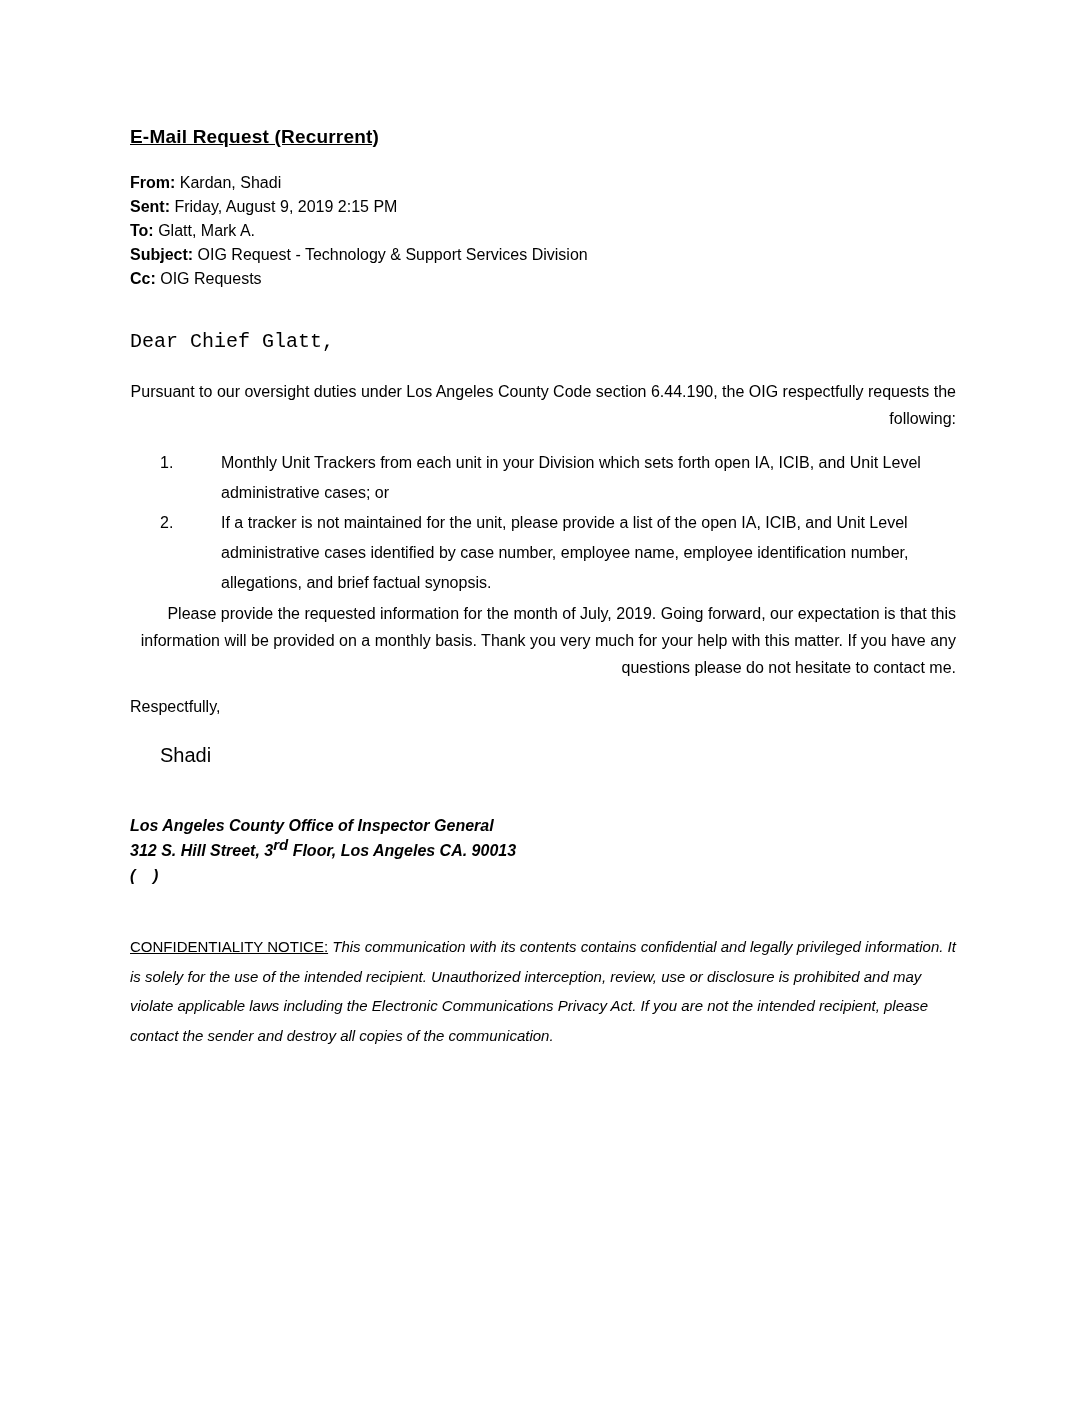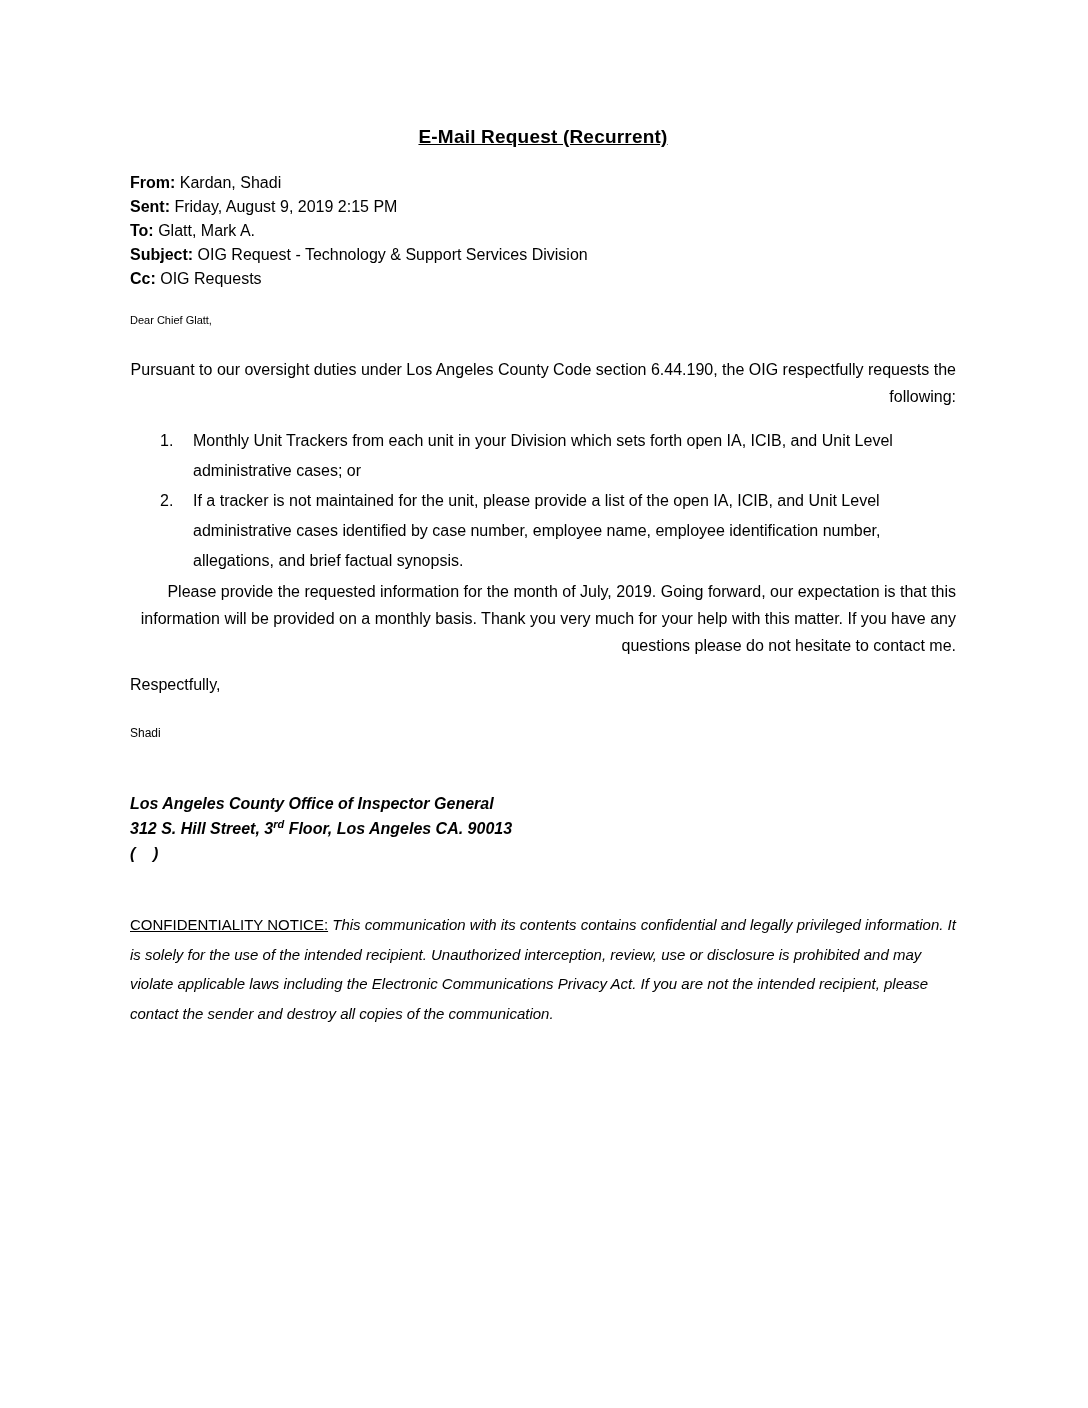--- a/index.html
+++ b/index.html
@@ -12,77 +12,78 @@
     overflow: hidden;
   }
   .page {
     width: 1088px;
     height: 1408px;
     background: #ffffff;
     padding: 0 132px 0 130px;
   }
   .doc-title {
     margin-top: 126px;
-    text-align: center;
     font-size: 19px;
     font-weight: bold;
     text-decoration: underline;
     letter-spacing: 0.2px;
   }
   .email-header {
     margin-top: 23px;
     font-size: 16px;
     line-height: 24px;
   }
   .field-label { font-weight: bold; }
   .salutation {
-    margin-top: 17px;
-    font-size: 11px;
+    margin-top: 39px;
+    font-size: 20px;
     line-height: 24px;
+    font-family: Liberation Mono, monospace;
   }
   .para {
     font-size: 16px;
     line-height: 27px;
     text-align: right;
   }
   .para.intro { margin-top: 24px; }
   .request-list {
     margin-top: 16px;
     font-size: 16px;
     line-height: 30px;
   }
   .list-item {
     display: flex;
     margin-left: 30px;
   }
   .list-number {
     width: 33px;
     flex: 0 0 33px;
   }
-  .list-text { flex: 1; }
+  .list-text { flex: 1; margin-left: 28px; }
   .para.followup { margin-top: 2px; }
   .closing {
     margin-top: 14px;
     font-size: 16px;
     line-height: 24px;
   }
   .signature-name {
     margin-top: 24px;
-    font-size: 12px;
+    font-size: 20px;
     line-height: 24px;
+    margin-left: 30px;
   }
   .signature-block {
     margin-top: 46px;
     font-size: 16px;
     font-weight: bold;
     font-style: italic;
     line-height: 25px;
   }
   .phone-line { white-space: pre; }
-  sup { font-size: 11px; vertical-align: super; line-height: 0; }
+  sup { font-size: 15px; vertical-align: super; line-height: 0; }
   .confidentiality {
     margin-top: 44px;
     font-size: 15px;
     line-height: 29.5px;
   }
   .confidentiality-label {
     font-style: normal;
     text-decoration: underline;
   }
   .confidentiality-text { font-style: italic; }

